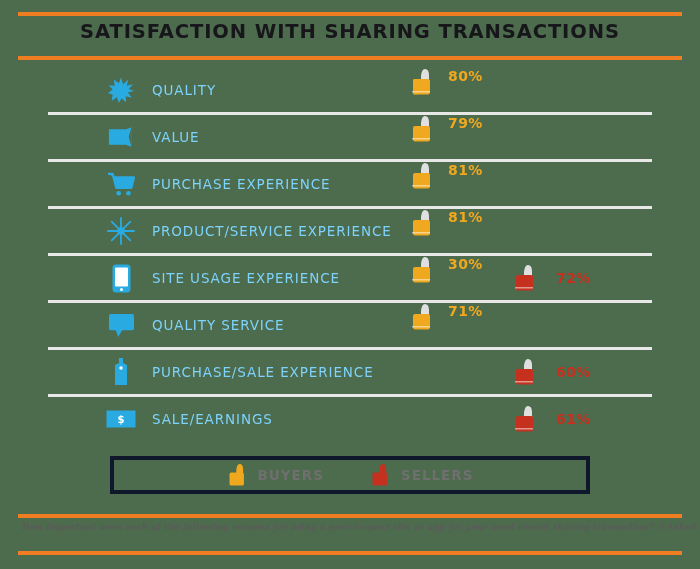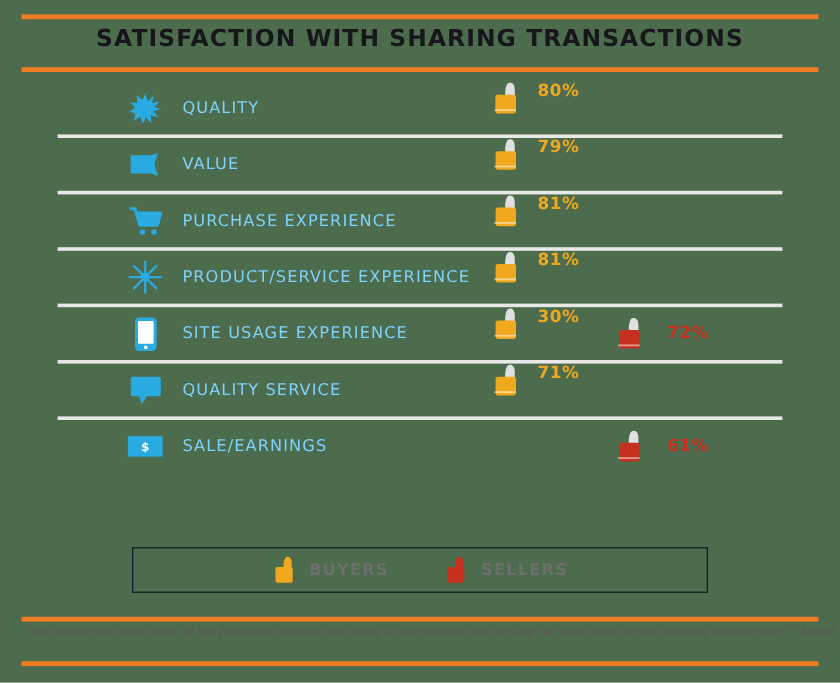--- a/index.html
+++ b/index.html
@@ -112,21 +112,21 @@
   .pct.buyers  { color: #f0a81e; }
   .pct.sellers { color: #c6311f; }
 
   
   .legend {
     position: absolute;
     left: 110px;
     top: 456px;
     width: 480px;
     height: 38px;
-    border: 1px solid #0f172a;
+    border: 4px solid #0f172a;
     box-sizing: border-box;
     display: flex;
     align-items: center;
     justify-content: center;
     gap: 46px;
   }
   .legend-item {
     display: flex;
     align-items: center;
     gap: 9px;
@@ -290,20 +290,37 @@
       <div class="val-buyer">
         <svg width="26" height="28" viewBox="0 0 52 56">
           <path fill="#e0e0e0" d="M30 2 C24 2 23 10 22 16 L22 24 L38 24 L38 14 C38 6 35 2 30 2 Z"></path>
           <rect x="6" y="22" width="34" height="31" rx="4" fill="#f0a81e"></rect>
           <rect x="4" y="46" width="36" height="3" fill="#ffffff" opacity="0.5"></rect>
         </svg>
         <span class="pct buyers">71%</span>
       </div>
     </div>
 
+    <div class="row">
+      <div class="icon-cell">
+        <svg width="22" height="30" viewBox="0 0 44 60">
+          <path fill="#29abe2" d="M18 2 L26 2 L26 12 L34 16 L34 56 L10 56 L10 16 L18 12 Z"></path>
+          <circle cx="22" cy="22" r="3.5" fill="#ffffff"></circle>
+        </svg>
+      </div>
+      <div class="label-cell">PURCHASE/SALE EXPERIENCE</div>
+      <div class="val-seller">
+        <svg width="26" height="28" viewBox="0 0 52 56">
+          <path fill="#e0e0e0" d="M30 2 C24 2 23 10 22 16 L22 24 L38 24 L38 14 C38 6 35 2 30 2 Z"></path>
+          <rect x="6" y="22" width="34" height="31" rx="4" fill="#c6311f"></rect>
+          <rect x="4" y="46" width="36" height="3" fill="#ffffff" opacity="0.5"></rect>
+        </svg>
+        <span class="pct sellers">60%</span>
+      </div>
+    </div>
 
     <div class="row">
       <div class="icon-cell">
         <svg width="30" height="18" viewBox="0 0 60 36">
           <rect x="1" y="1" width="58" height="34" fill="#29abe2"></rect>
           <text x="30" y="26" font-size="20" font-weight="bold" fill="#ffffff" text-anchor="middle" font-family="DejaVu Sans, sans-serif">$</text>
         </svg>
       </div>
       <div class="label-cell">SALE/EARNINGS</div>
       <div class="val-seller">

